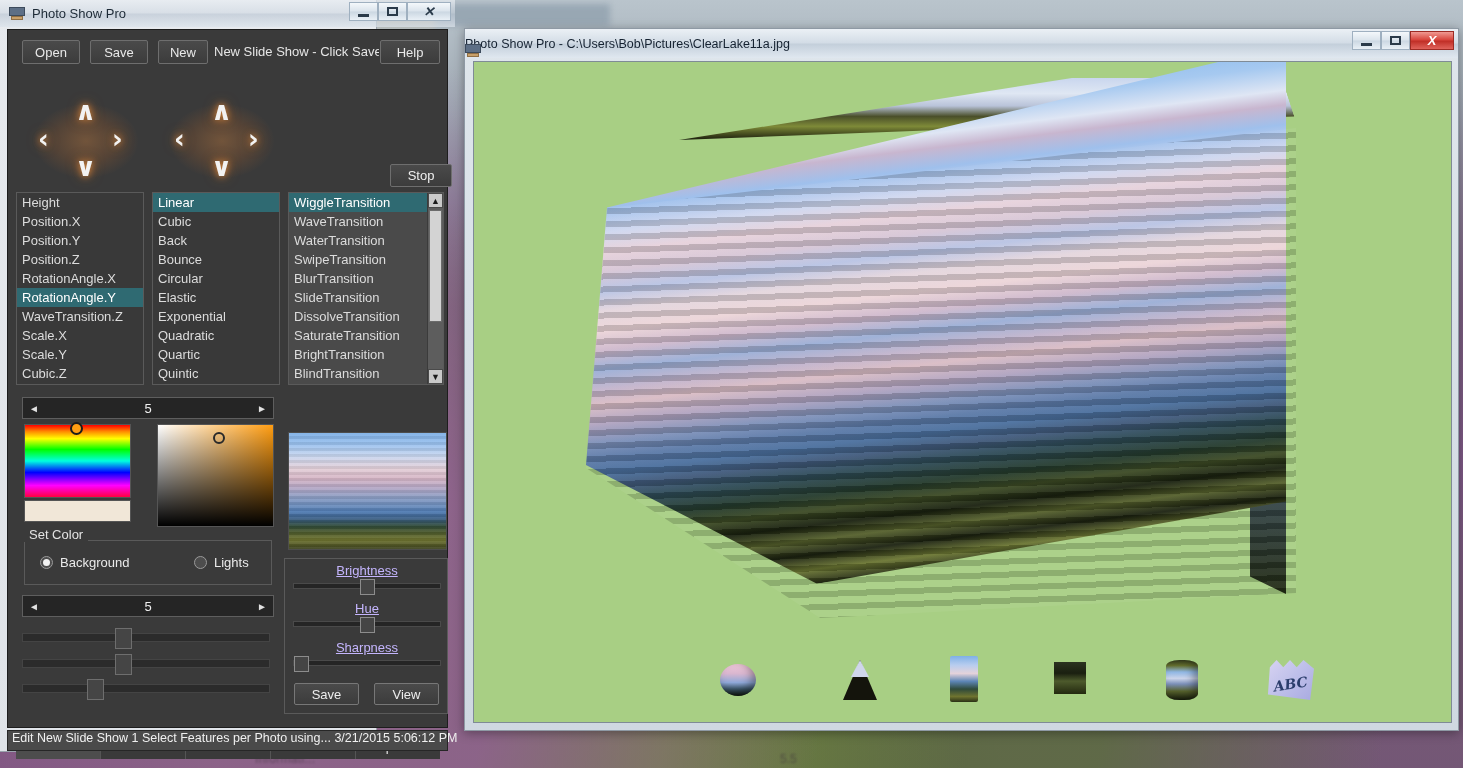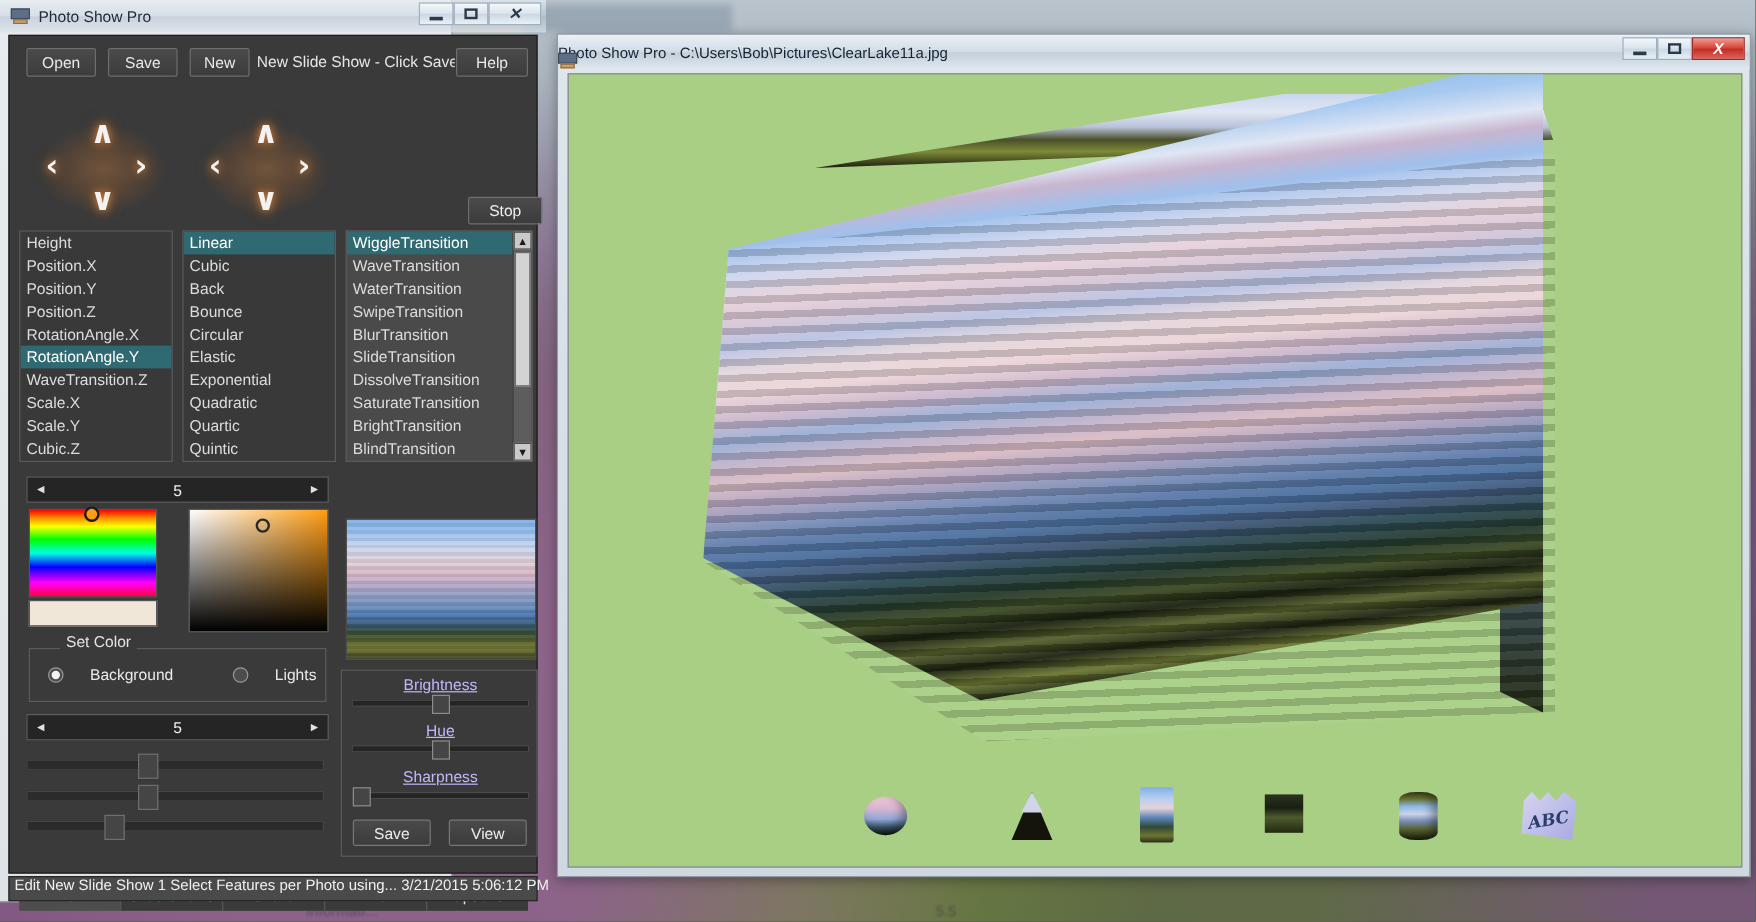--- a/index.html
+++ b/index.html
@@ -164,22 +164,22 @@
     background:linear-gradient(180deg,rgba(0,0,0,0) 0%,rgba(0,0,0,1) 100%),
                linear-gradient(90deg,#ffffff 0%, #ff9d12 100%);
   }
   #sv-knob{position:absolute;left:205px;top:402px;width:12px;height:12px;border:2px solid #2a2a2a;border-radius:50%;box-sizing:border-box;}
 
   
   #setcolor-group{
     position:absolute;left:16px;top:510px;width:248px;height:45px;
     border:1px solid #5a5a5a;box-sizing:border-box;
   }
-  #setcolor-legend{position:absolute;left:42px;top:497px;background:#3a3a3a;padding:0 5px;font-size:13px;color:#e3e3e3;}
-  .radio{position:absolute;display:flex;align-items:center;gap:22px;font-size:13px;color:#eaeaea;}
+  #setcolor-legend{position:absolute;left:16px;top:497px;background:#3a3a3a;padding:0 5px;font-size:13px;color:#e3e3e3;}
+  .radio{position:absolute;display:flex;align-items:center;gap:7px;font-size:13px;color:#eaeaea;}
   .radio .dot{width:13px;height:13px;border-radius:50%;border:1px solid #9a9a9a;background:#4d4d4d;position:relative;box-sizing:border-box;}
   .radio .dot.on::after{content:"";position:absolute;left:2px;top:2px;width:7px;height:7px;border-radius:50%;background:#f2f2f2;}
   #radio-bg{left:32px;top:525px;}
   #radio-lights{left:186px;top:525px;text-align:center;}
 
   
   .slider{position:absolute;width:248px;height:9px;background:#2b2b2b;border:1px solid #444;box-sizing:border-box;}
   .slider .thumb{position:absolute;top:-6px;width:17px;height:21px;background:#454545;border:1px solid #6e6e6e;box-sizing:border-box;}
   #sl-a{left:14px;top:603px;}
   #sl-b{left:14px;top:629px;}

